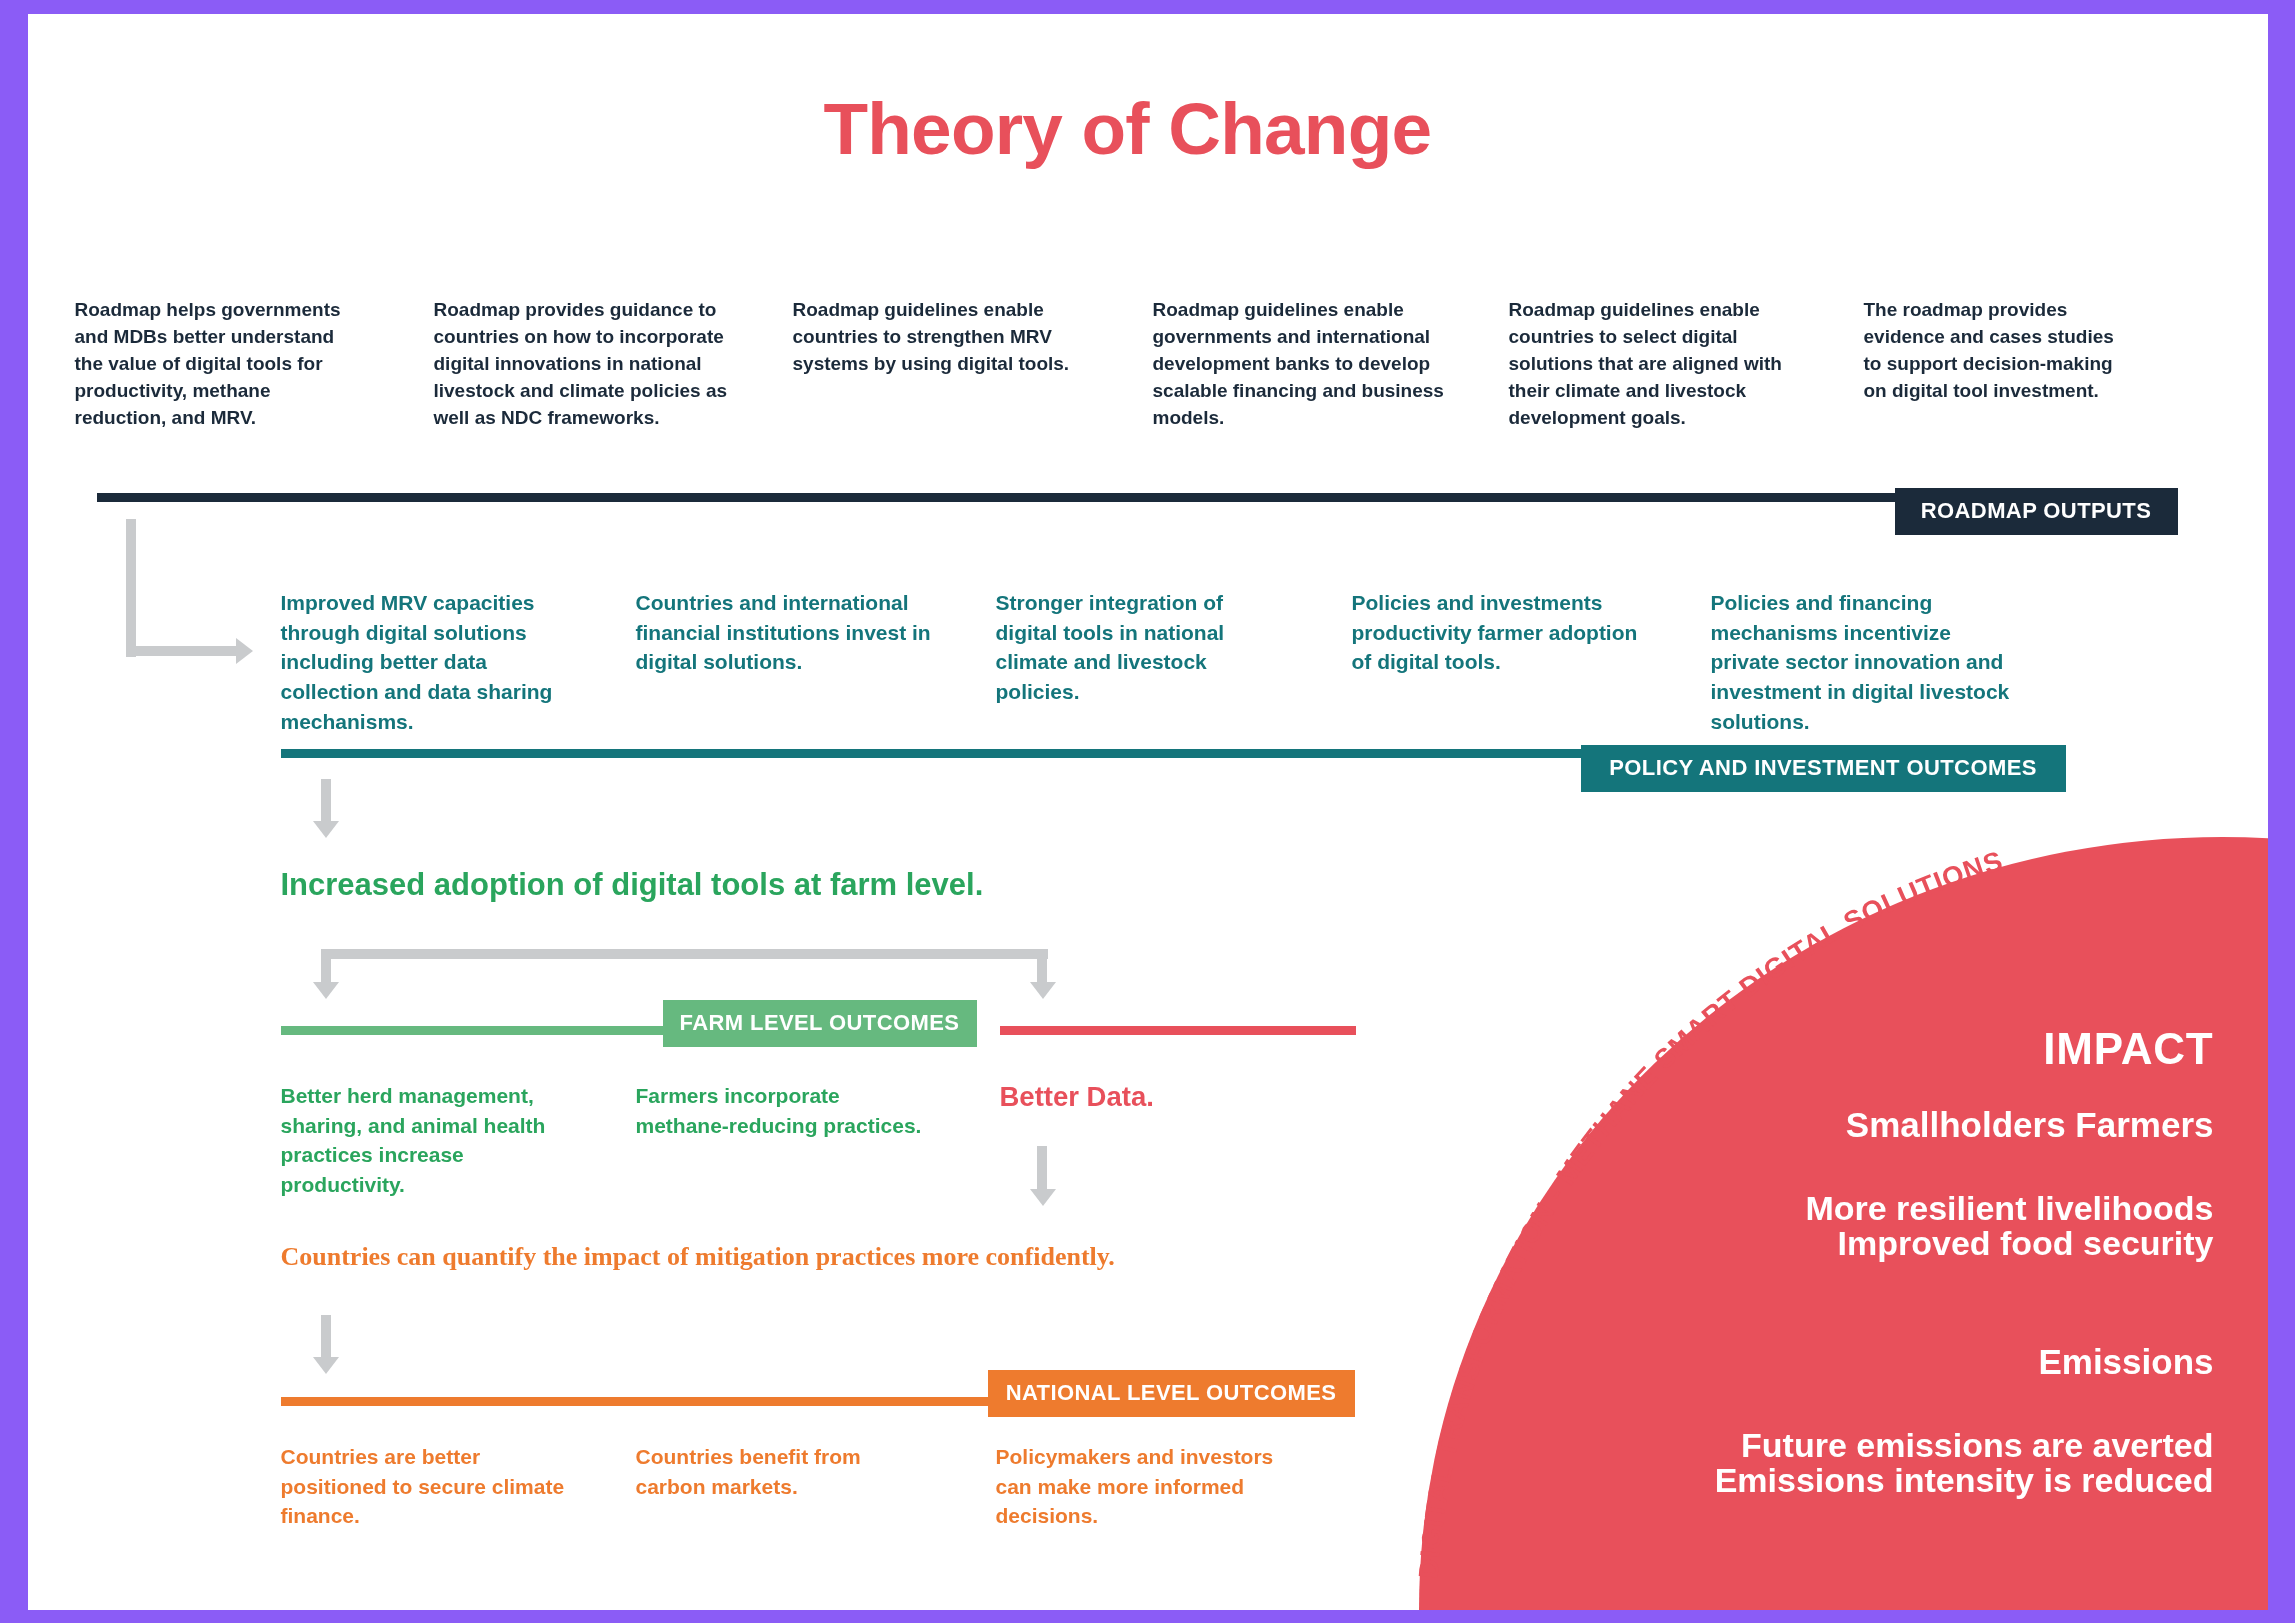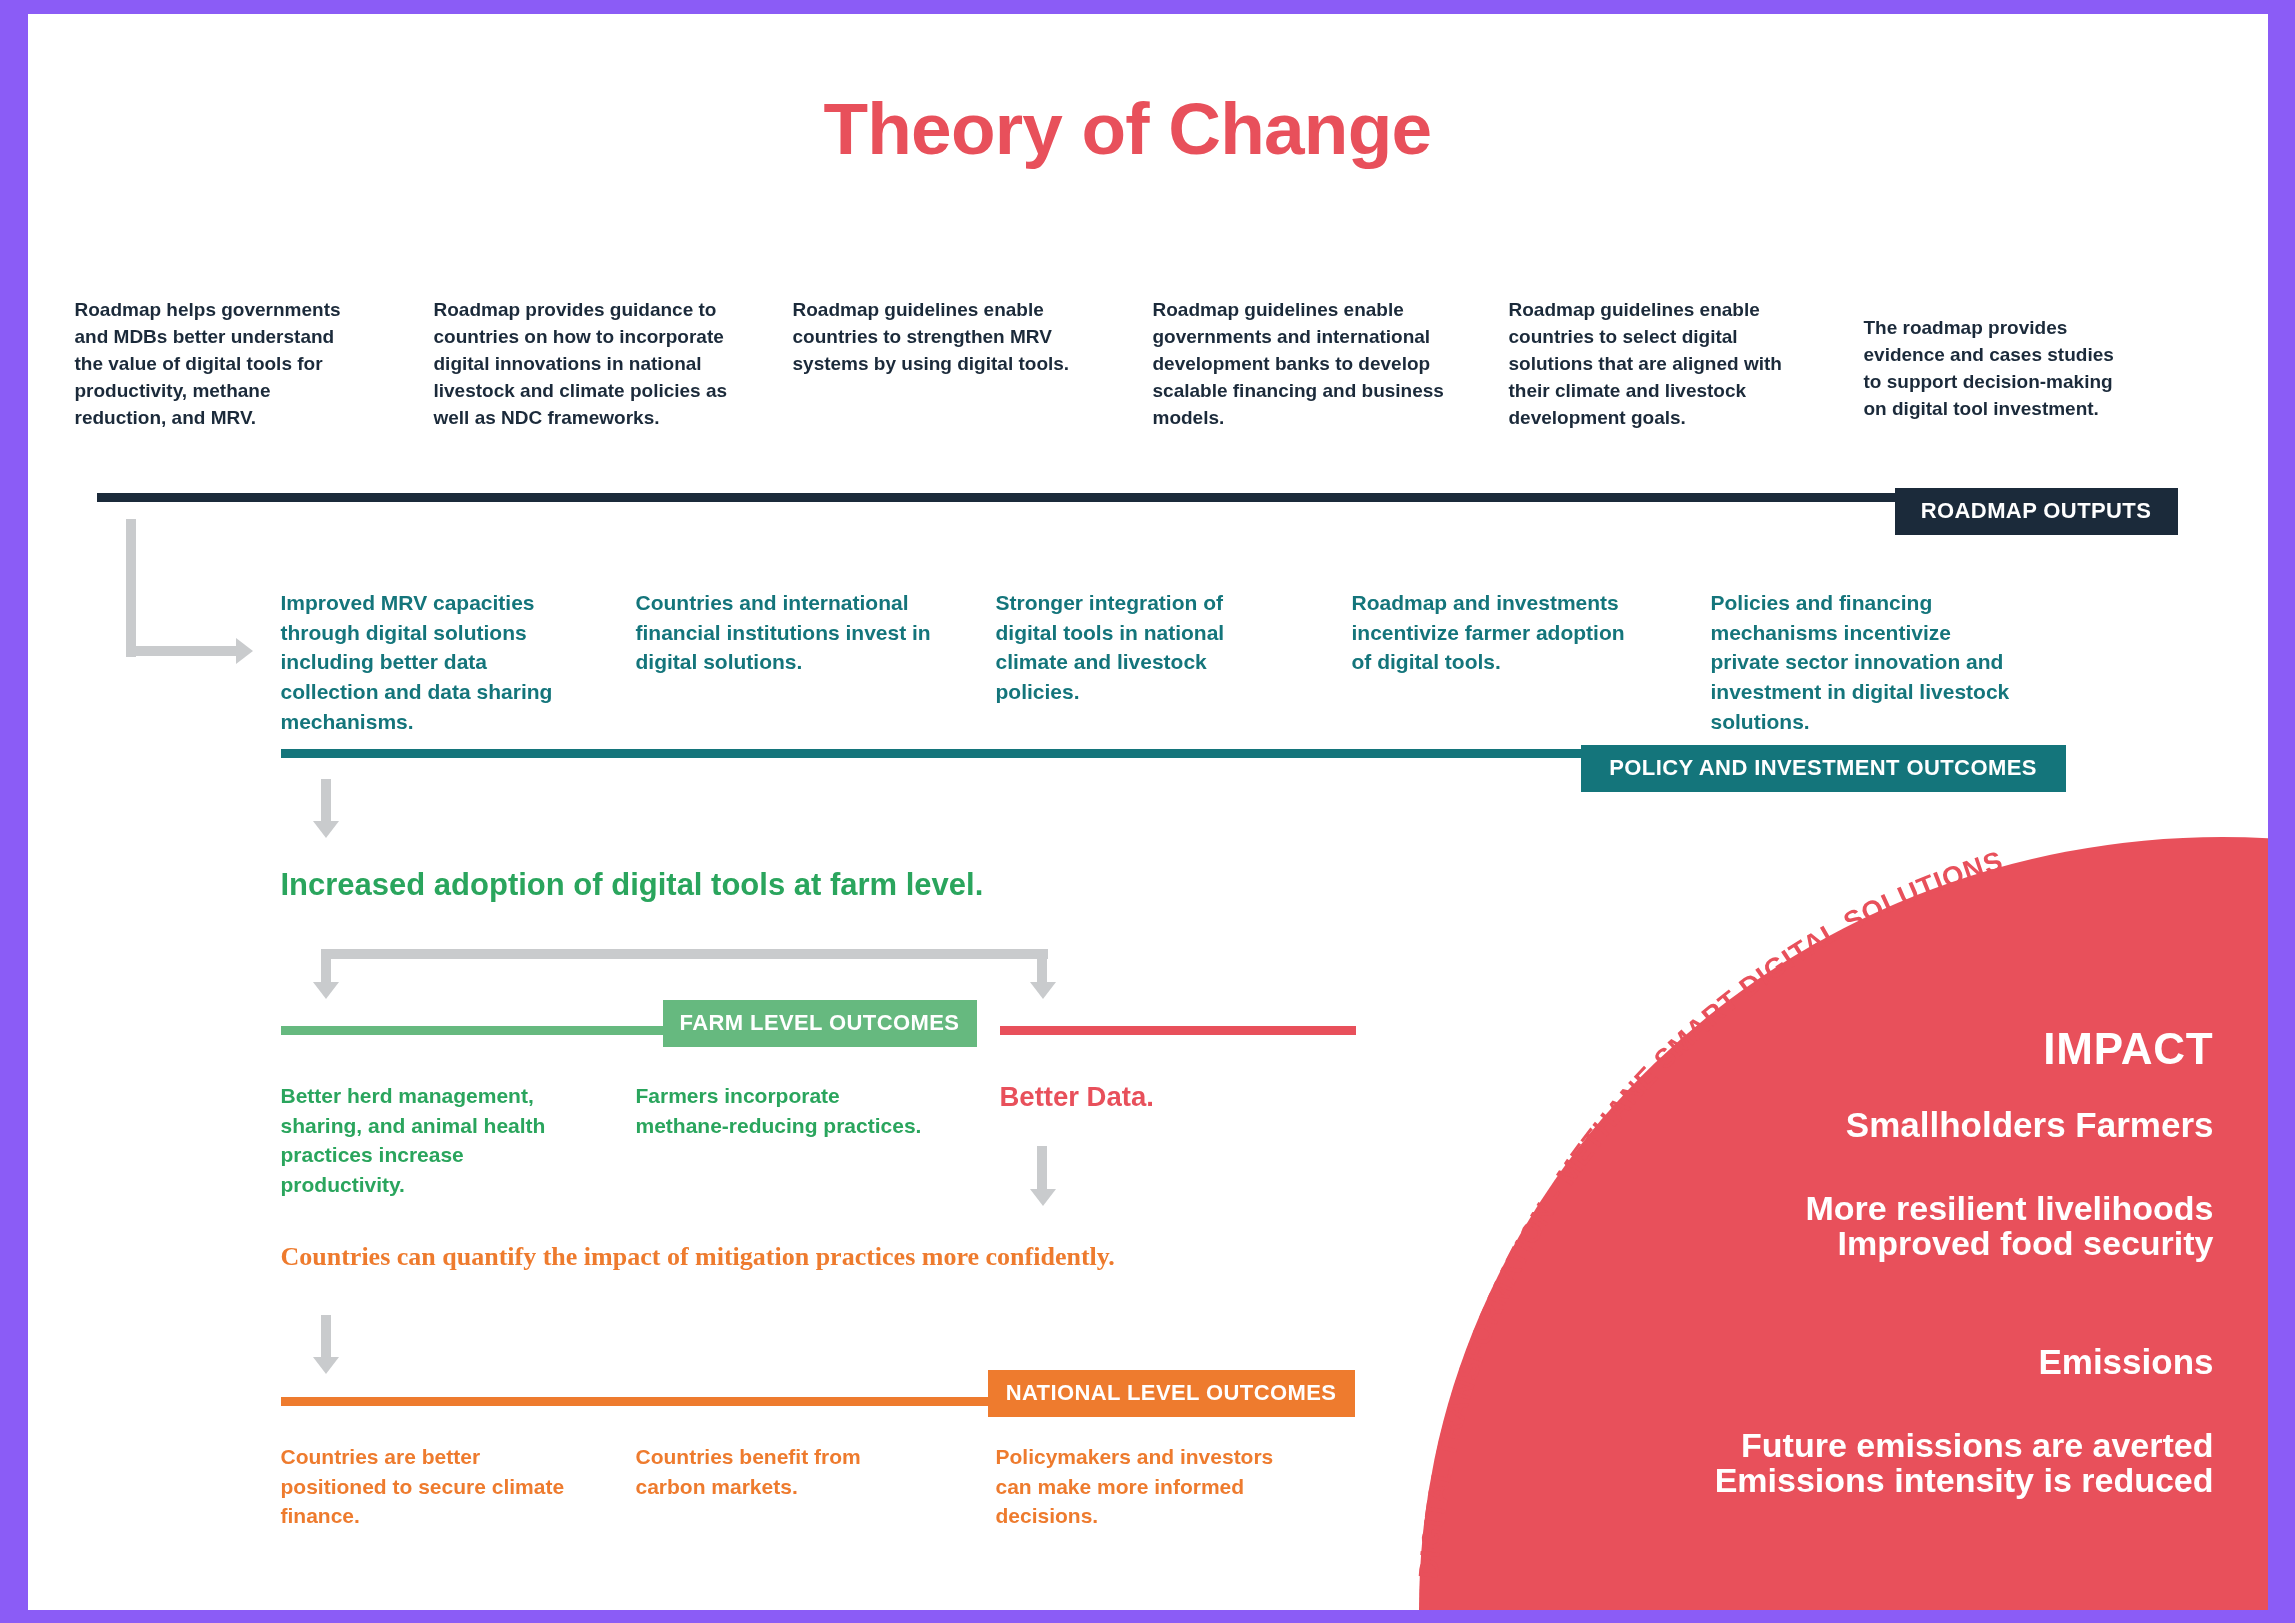--- a/index.html
+++ b/index.html
@@ -172,33 +172,33 @@
 <div class="page" data-name="poster-background">
   <div class="inner" data-name="poster-canvas">
 
     <div class="title" data-name="page-title">Theory of Change</div>
 
     <div class="toprow" style="left:47px;  width:268px;" data-name="roadmap-output-text-1">Roadmap helps governments and MDBs better understand the value of digital tools for productivity, methane reduction, and MRV.</div>
     <div class="toprow" style="left:406px; width:321px;" data-name="roadmap-output-text-2">Roadmap provides guidance to countries on how to incorporate digital innovations in national livestock and climate policies as well as NDC frameworks.</div>
     <div class="toprow" style="left:765px;width:291px;" data-name="roadmap-output-text-3">Roadmap guidelines enable countries to strengthen MRV systems by using digital tools.</div>
     <div class="toprow" style="left:1125px;width:298px;" data-name="roadmap-output-text-4">Roadmap guidelines enable governments and international development banks to develop scalable financing and business models.</div>
     <div class="toprow" style="left:1481px;width:291px;" data-name="roadmap-output-text-5">Roadmap guidelines enable countries to select digital solutions that are aligned with their climate and livestock development goals.</div>
-    <div class="toprow" style="left:1836px;width:268px;margin-top:18px;" data-name="roadmap-output-text-6">The roadmap provides evidence and cases studies to support decision-making on digital tool investment.</div>
+    <div class="toprow" style="left:1836px;width:268px;" data-name="roadmap-output-text-6">The roadmap provides evidence and cases studies to support decision-making on digital tool investment.</div>
 
     <div class="bar" style="left:69px; top:479px; width:1798px; background:#1b2a3a;" data-name="roadmap-outputs-bar"></div>
     <div class="bandlabel" style="left:1867px; top:474px; width:283px; height:47px; background:#1b2a3a;" data-name="roadmap-outputs-label">ROADMAP OUTPUTS</div>
 
     <div class="arrow-v" style="left:98px; top:505px; height:138px;" data-name="elbow-arrow-vertical"></div>
     <div class="arrow-h" style="left:98px; top:632px; width:115px;" data-name="elbow-arrow-horizontal"></div>
     <div class="arrow-head-right" style="left:208px; top:624px;" data-name="elbow-arrow-head"></div>
 
     <div class="col teal" style="left:253px;  top:574px; width:298px;" data-name="policy-outcome-text-1">Improved MRV capacities through digital solutions including better data collection and data sharing mechanisms.</div>
     <div class="col teal" style="left:608px;  top:574px; width:298px;" data-name="policy-outcome-text-2">Countries and international financial institutions invest in digital solutions.</div>
     <div class="col teal" style="left:968px; top:574px; width:291px;" data-name="policy-outcome-text-3">Stronger integration of digital tools in national climate and livestock policies.</div>
-    <div class="col teal" style="left:1324px; top:574px; width:298px;" data-name="policy-outcome-text-4">Roadmap and investments incentivize farmer adoption of digital tools.</div>
+    <div class="col teal" style="left:1324px; top:574px; width:298px;" data-name="policy-outcome-text-4">Policies and investments productivity farmer adoption of digital tools.</div>
     <div class="col teal" style="left:1683px; top:574px; width:314px;" data-name="policy-outcome-text-5">Policies and financing mechanisms incentivize private sector innovation and investment in digital livestock solutions.</div>
 
     <div class="bar" style="left:253px; top:735px; width:1301px; background:#14757b;" data-name="policy-outcomes-bar"></div>
     <div class="bandlabel" style="left:1553px; top:731px; width:485px; height:47px; background:#14757b;" data-name="policy-outcomes-label">POLICY AND INVESTMENT OUTCOMES</div>
 
     <div class="arrow-v" style="left:293px; top:765px; height:46px;" data-name="arrow-to-farm-headline-shaft"></div>
     <div class="arrow-head-down" style="left:285px; top:807px;" data-name="arrow-to-farm-headline-head"></div>
 
     <div class="bigline green" style="left:253px; top:853px; font-size:31px;" data-name="farm-level-headline">Increased adoption of digital tools at farm level.</div>
 

